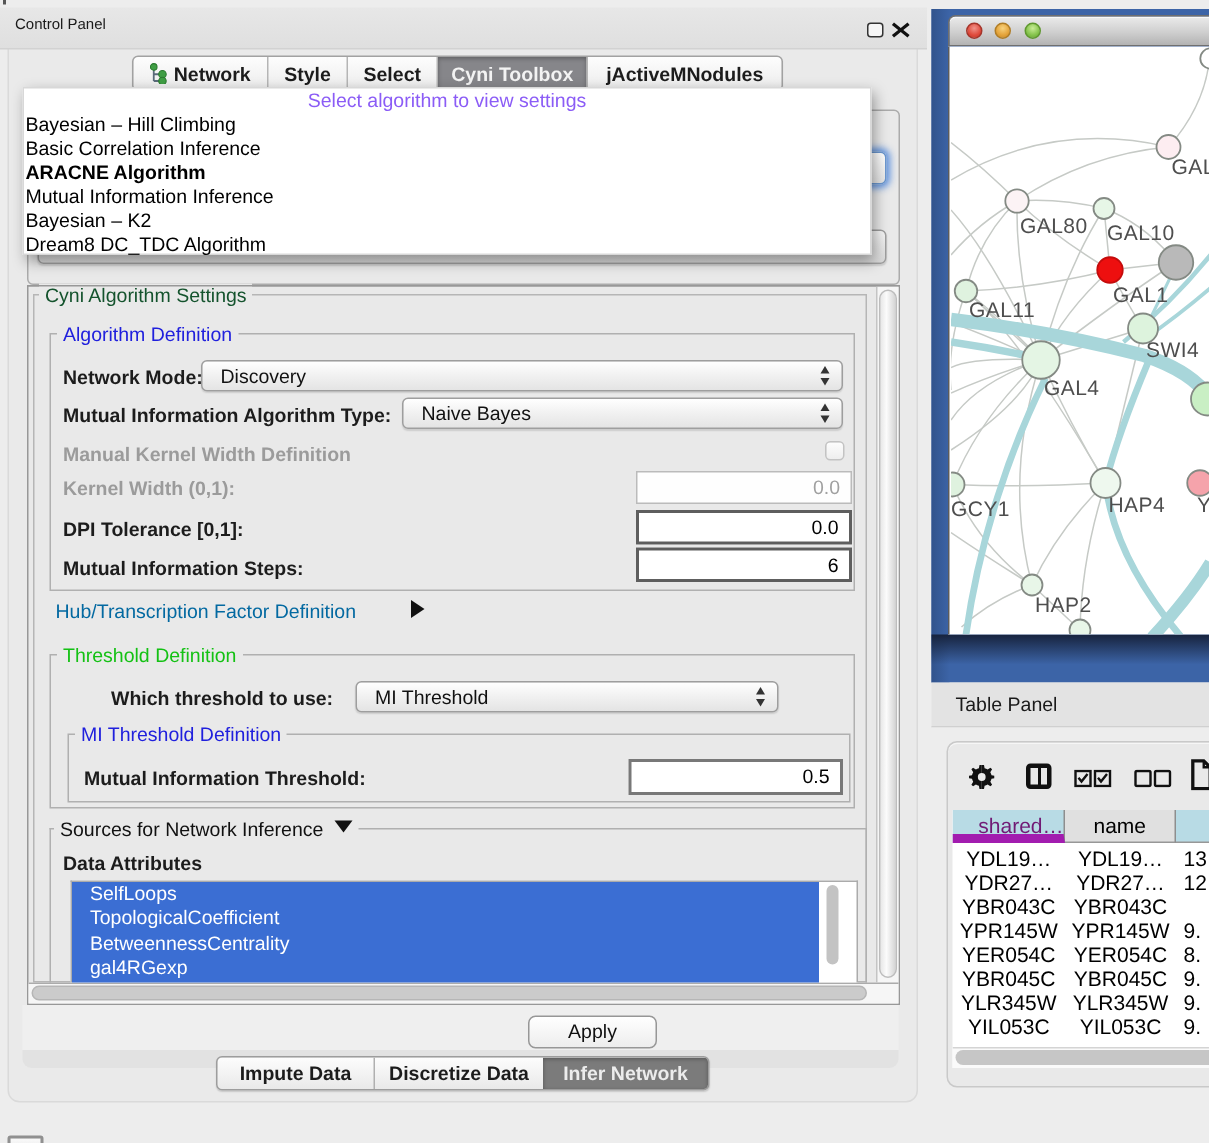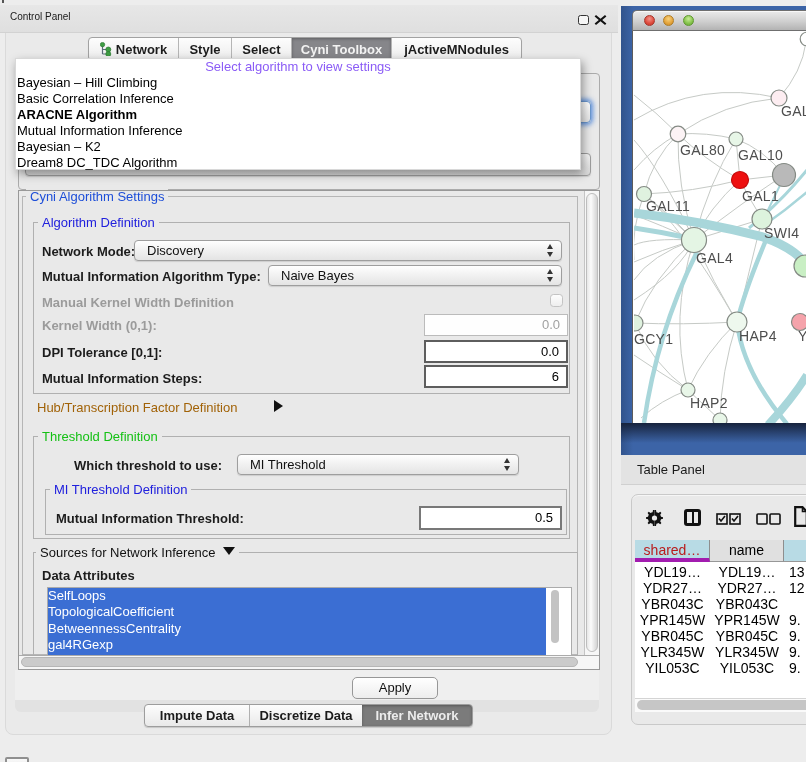--- a/index.html
+++ b/index.html
@@ -48,21 +48,21 @@
 <div class="abs" style="left:18px;top:190px;width:582px;height:480px;box-sizing:border-box;border:1px solid #989898;background:#e9e9e9"></div>
 
 <div class="abs" style="left:584px;top:191px;width:15px;height:464px;background:#f6f6f6;border-left:1px solid #c4c4c4;box-sizing:border-box"></div>
 <div class="abs" style="left:586px;top:193px;width:12px;height:459px;border-radius:6px;background:linear-gradient(90deg,#e7e7e7,#fbfbfb 40%,#d4d4d4);border:1px solid #bdbdbd;box-sizing:border-box"></div>
 
 <div class="abs" style="left:19px;top:655px;width:580px;height:14px;background:#f6f6f6;border-top:1px solid #ababab;box-sizing:border-box"></div>
 <div class="abs" style="left:21px;top:657px;width:557px;height:10px;border-radius:5px;background:#cbcbcb;border:1px solid #b6b6b6;box-sizing:border-box"></div>
 <div class="abs" style="left:18px;top:190px;width:582px;height:1px;background:#989898;z-index:5"></div>
 
 <div class="fs" style="left:22px;top:196px;width:556px;height:459px;border-color:#b6b6b6"></div>
-<div class="fst" style="left:26px;top:189px;color:#1d4ed8">Cyni Algorithm Settings</div>
+<div class="fst" style="left:26px;top:189px;color:#14532d">Cyni Algorithm Settings</div>
 
 <div class="fs" style="left:33px;top:222px;width:537px;height:172px;border-color:#b0b0b0"></div>
 <div class="fst" style="left:38px;top:215px;color:#2020dd">Algorithm Definition</div>
 
 <div class="fs" style="left:33px;top:436px;width:537px;height:103px;border-color:#b0b0b0"></div>
 <div class="fst" style="left:38px;top:429px;color:#14c114">Threshold Definition</div>
 
 <div class="fs" style="left:45px;top:489px;width:522px;height:46px;border-color:#b0b0b0"></div>
 <div class="fst" style="left:50px;top:482px;color:#2020dd">MI Threshold Definition</div>
 
@@ -73,29 +73,29 @@
 <div class="lbl" style="left:42px;top:269px">Mutual Information Algorithm Type:</div>
 <div class="combo" style="left:268px;top:265px;width:294px"><span>Naive Bayes</span><span class="arr"></span></div>
 <div class="lblg" style="left:42px;top:295px">Manual Kernel Width Definition</div>
 <div class="abs" style="left:550px;top:294px;width:13px;height:13px;box-sizing:border-box;border:1px solid #c3c3c3;border-radius:3.5px;background:linear-gradient(#fdfdfd,#eee)"></div>
 <div class="lblg" style="left:42px;top:318px">Kernel Width (0,1):</div>
 <div class="inp" style="left:424px;top:314px;width:144px;height:22px;border:1px solid #bbb;background:#fefefe;color:#a0a0a0;line-height:20px">0.0</div>
 <div class="lbl" style="left:42px;top:345px">DPI Tolerance [0,1]:</div>
 <div class="inp" style="left:424px;top:340px;width:144px;height:23px;border:2px solid #5e5e5e;line-height:19px">0.0</div>
 <div class="lbl" style="left:42px;top:371px">Mutual Information Steps:</div>
 <div class="inp" style="left:424px;top:365px;width:144px;height:23px;border:2px solid #5e5e5e;line-height:19px">6</div>
-<div class="abs" style="left:37px;top:400px;font-size:13px;color:#a16207;white-space:nowrap">Hub/Transcription Factor Definition</div>
+<div class="abs" style="left:37px;top:400px;font-size:13px;color:#0369a1;white-space:nowrap">Hub/Transcription Factor Definition</div>
 <div class="abs" style="left:274px;top:400px;width:0;height:0;border-top:6.5px solid transparent;border-bottom:6.5px solid transparent;border-left:9px solid #111"></div>
 <div class="lbl" style="left:74px;top:458px">Which threshold to use:</div>
 <div class="combo" style="left:237px;top:454px;width:282px"><span>MI Threshold</span><span class="arr"></span></div>
 <div class="lbl" style="left:56px;top:511px">Mutual Information Threshold:</div>
 <div class="inp" style="left:419px;top:506px;width:143px;height:24px;border:2px solid #787878;line-height:20px">0.5</div>
 <div class="lbl" style="left:42px;top:568px">Data Attributes</div>
 <div class="abs" style="left:47px;top:587px;width:525px;height:68px;box-sizing:border-box;border:1px solid #ababab;border-bottom:none;background:#fff"></div>
-<div class="abs" style="left:48px;top:588px;width:498px;height:67px;background:#3b6ed3;color:#fff;font-size:13px;line-height:16.3px;padding-left:0;box-sizing:border-box">SelfLoops<br>TopologicalCoefficient<br>BetweennessCentrality<br>gal4RGexp</div>
+<div class="abs" style="left:48px;top:588px;width:498px;height:67px;background:#3b6ed3;color:#fff;font-size:13px;line-height:16.3px;padding-left:12px;box-sizing:border-box">SelfLoops<br>TopologicalCoefficient<br>BetweennessCentrality<br>gal4RGexp</div>
 <div class="abs" style="left:551px;top:590px;width:8px;height:53px;border-radius:4px;background:#c3c3c3"></div>
 
 <div class="abs" style="left:15px;top:670px;width:584px;height:30px;background:#efefef"></div>
 <div class="abs" style="left:15px;top:700px;width:584px;height:12px;background:#e2e2e2;border-radius:0 0 6px 6px"></div>
 <div class="abs" style="left:352px;top:677px;width:86px;height:22px;box-sizing:border-box;border:1px solid #979797;border-radius:5px;background:linear-gradient(#ffffff,#ededed);font-size:13px;color:#111;text-align:center;line-height:20px">Apply</div>
 <div class="abs" style="left:144px;top:704px;width:329px;height:23px;box-sizing:border-box;border:1px solid #9d9d9d;border-radius:4px;background:linear-gradient(#fdfdfd,#e9e9e9);box-shadow:0 1px 1px rgba(0,0,0,.15);display:flex;font-size:13px;font-weight:bold;color:#1c1c1c;overflow:hidden">
   <div style="width:104px;border-right:1px solid #b0b0b0;display:flex;align-items:center;justify-content:center">Impute Data</div>
   <div style="width:112px;display:flex;align-items:center;justify-content:center">Discretize Data</div>
   <div style="flex:1;display:flex;align-items:center;justify-content:center;background:#7b7b7b;color:#ececec;box-shadow:inset 0 1px 3px rgba(0,0,0,.3)">Infer Network</div>
 </div>
@@ -225,28 +225,29 @@
 <svg class="abs" style="left:756px;top:513px" width="26" height="12" viewBox="0 0 26 12">
     <rect x="1" y="1" width="10" height="10" fill="none" stroke="#111" stroke-width="1.6" rx="1"></rect>
     <rect x="14" y="1" width="10" height="10" fill="none" stroke="#111" stroke-width="1.6" rx="1"></rect>
   </svg>
 <svg class="abs" style="left:794px;top:506px" width="14" height="21" viewBox="0 0 14 21">
     <path d="M1.2 1.2 L8.5 1.2 L12.8 5.5 L12.8 19.8 L1.2 19.8 Z" fill="none" stroke="#111" stroke-width="2.2"></path>
     <path d="M8.5 1.2 L8.5 5.5 L12.8 5.5" fill="none" stroke="#111" stroke-width="1.6"></path>
   </svg>
 
 <div class="abs" style="left:635px;top:540px;width:171px;height:172px;background:#fff;overflow:hidden;font-size:14px;color:#000">
-  <div style="position:absolute;left:0;top:0;width:75px;height:22px;background:#b8dbe5;border-right:1px solid #8e8e8e;border-bottom:4px solid #a21caf;box-sizing:border-box;text-align:center;line-height:21px;color:#b91c1c">shared…</div>
+  <div style="position:absolute;left:0;top:0;width:75px;height:22px;background:#b8dbe5;border-right:1px solid #8e8e8e;border-bottom:6px solid #a21caf;box-sizing:border-box;text-align:right;line-height:21px;color:#701a75">shared…</div>
   <div style="position:absolute;left:75px;top:0;width:74px;height:22px;background:#e0e0e0;border-right:1px solid #8e8e8e;border-bottom:1px solid #979797;box-sizing:border-box;text-align:center;line-height:21px;color:#000000">name</div>
   <div style="position:absolute;left:149px;top:0;width:22px;height:22px;background:#b8dbe5;border-bottom:1px solid #979797;box-sizing:border-box"></div>
   <div style="position:absolute;left:0;top:23.5px;width:171px;line-height:16.1px;white-space:nowrap">
     <div><span class="c1">YDL19…</span><span class="c2">YDL19…</span><span class="c3">13</span></div>
     <div><span class="c1">YDR27…</span><span class="c2">YDR27…</span><span class="c3">12</span></div>
     <div><span class="c1">YBR043C</span><span class="c2">YBR043C</span><span class="c3"></span></div>
     <div><span class="c1">YPR145W</span><span class="c2">YPR145W</span><span class="c3">9.</span></div>
+    <div><span class="c1">YER054C</span><span class="c2">YER054C</span><span class="c3">8.</span></div>
     <div><span class="c1">YBR045C</span><span class="c2">YBR045C</span><span class="c3">9.</span></div>
     <div><span class="c1">YLR345W</span><span class="c2">YLR345W</span><span class="c3">9.</span></div>
     <div><span class="c1">YIL053C</span><span class="c2">YIL053C</span><span class="c3">9.</span></div>
   </div>
   <div style="position:absolute;left:0;top:158px;width:171px;height:14px;background:#fafafa;border-top:1px solid #d4d4d4;box-sizing:border-box"></div>
   <div style="position:absolute;left:2px;top:160px;width:170px;height:10px;border-radius:5px 0 0 5px;background:#c6c6c6"></div>
 </div>
 
 <div class="abs" style="left:5px;top:757px;width:20px;height:12px;border:2px solid #909090;border-radius:2px;background:linear-gradient(#fafafa,#e0e0e0)"></div>
 

